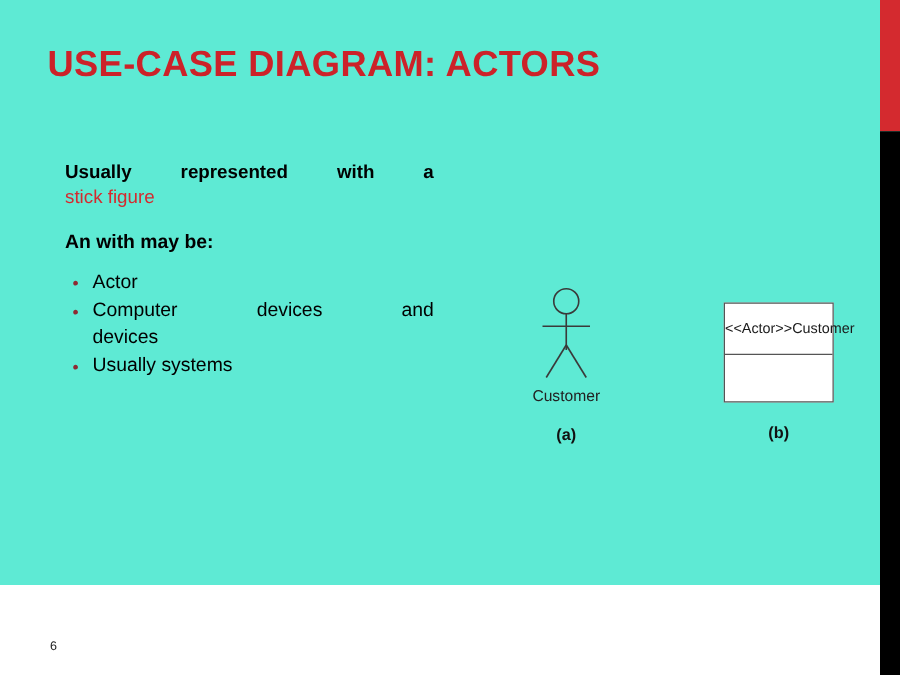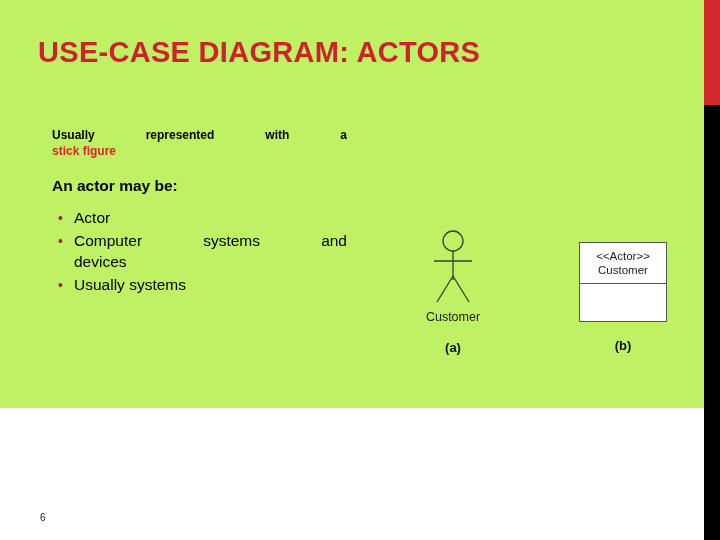--- a/index.html
+++ b/index.html
@@ -10,22 +10,22 @@
   body {
     width: 720px;
     height: 540px;
     overflow: hidden;
     font-family: "Liberation Sans", sans-serif;
   }
 
   #slide {
     position: relative;
     width: 720px;
-    height: 408px;
-    background: #bef264;
+    height: 468px;
+    background: #5eead4;
   }
 
   
   #edge-bar-red {
     position: absolute;
     right: 0;
     top: 0;
     width: 16px;
     height: 105px;
     background: #d42a2f;
@@ -54,36 +54,36 @@
 
   
   #body-block {
     position: absolute;
     left: 52px;
     top: 128px;
     width: 295px;
   }
 
   .lead-para {
-    font-size: 12px;
+    font-size: 15px;
     font-weight: bold;
     color: #000000;
     line-height: 1.30;
     text-align: justify;
     text-justify: inter-word;
     margin: 0;
   }
   .lead-para > .line-one {
     display: block;
     text-align: justify;
     text-align-last: justify;
   }
   .stick-figure-em {
     color: #d42a2f;
-    font-weight: bold;
+    font-weight: normal;
   }
 
   #actor-may-be {
     margin-top: 18px;
     font-size: 15.5px;
     font-weight: bold;
     color: #000000;
   }
 
   #bullet-list {
@@ -166,23 +166,22 @@
     margin: 14px auto 0 auto;
     border: 1px solid #555555;
     background: #ffffff;
     box-sizing: border-box;
   }
   #uml-box-top {
     height: 41px;
     border-bottom: 1px solid #555555;
     box-sizing: border-box;
     display: flex;
-    flex-direction: column;
+    flex-direction: row;
     align-items: center;
-    justify-content: center;
     line-height: 1.22;
   }
   #uml-box-bottom {
     height: 38px;
     box-sizing: border-box;
   }
   .uml-stereotype, .uml-name {
     font-size: 11.5px;
     color: #1a1a1a;
   }
@@ -203,30 +202,30 @@
 
   <div id="edge-bar-red"></div>
   <div id="edge-bar-black"></div>
 
   <div id="title">USE-CASE DIAGRAM: ACTORS</div>
 
   <div id="body-block">
 
     <p class="lead-para"><span class="line-one">Usually represented with a</span><span class="stick-figure-em">stick figure</span></p>
 
-    <div id="actor-may-be">An actor may be:</div>
+    <div id="actor-may-be">An with may be:</div>
 
     <ul id="bullet-list">
       <li>
         <span class="bullet-dot">•</span>
         <span class="li-text">Actor</span>
       </li>
       <li class="justified">
         <span class="bullet-dot">•</span>
-        <span class="li-text"><span class="li-line-justify">Computer   systems   and</span><span>devices</span></span>
+        <span class="li-text"><span class="li-line-justify">Computer   devices   and</span><span>devices</span></span>
       </li>
       <li>
         <span class="bullet-dot">•</span>
         <span class="li-text">Usually systems</span>
       </li>
     </ul>
   </div>
 
   <div id="figure-area">
 

